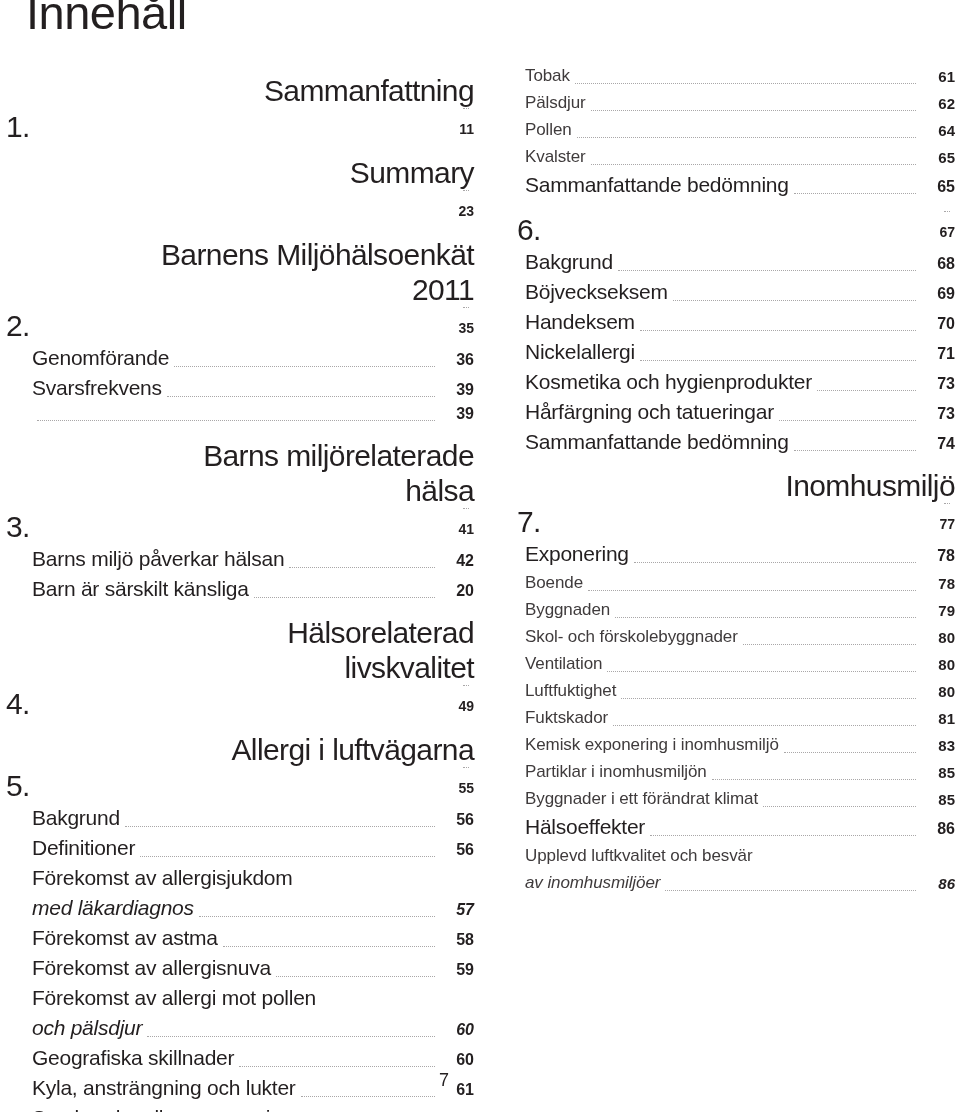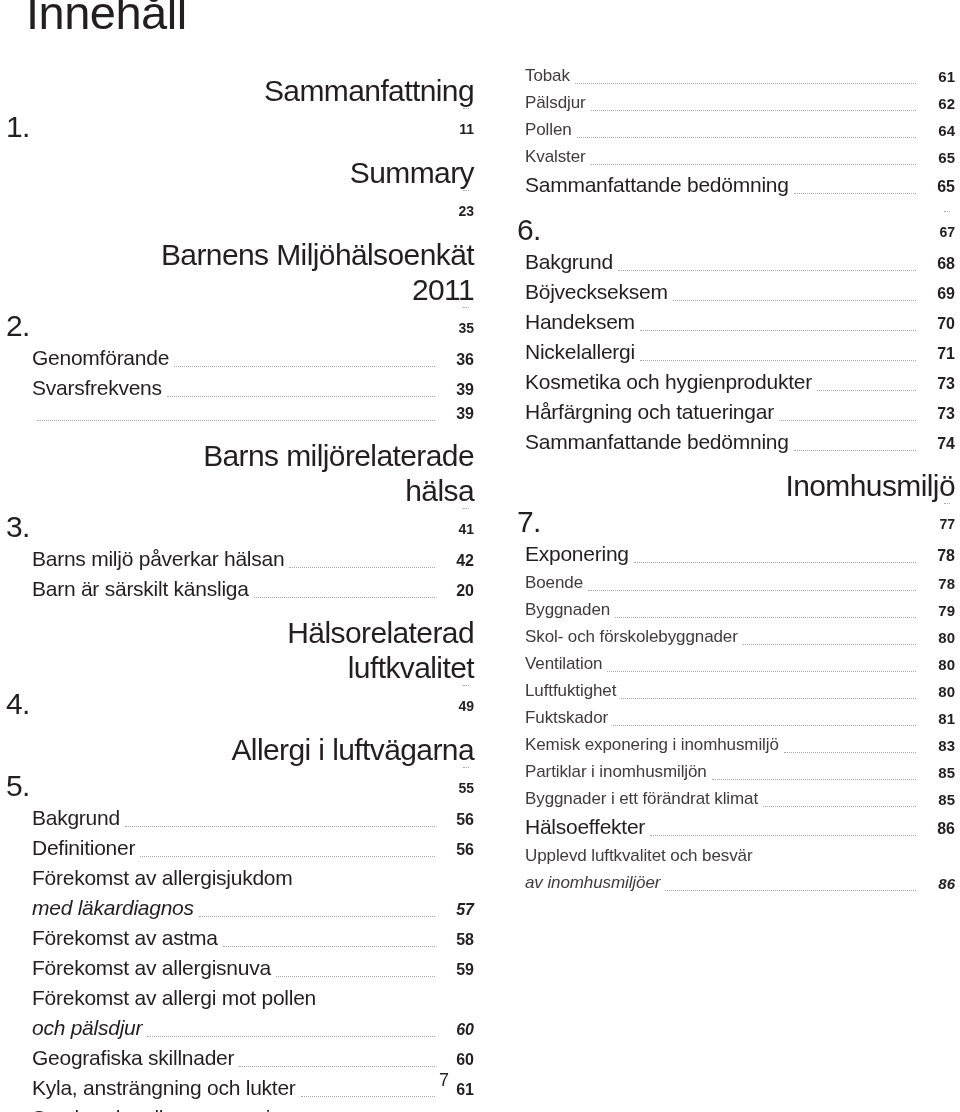--- a/index.html
+++ b/index.html
@@ -249,21 +249,21 @@
         <span class="leader"></span>
         <span class="num">20</span>
       </div>
       <div class="entry lvl1">
         <span class="chapnum">4.</span>
         <div class="body">
           <div class="line">
             <span class="seg">Hälsorelaterad</span>
           </div>
           <div class="line">
-            <span class="seg">luftkvalitet</span>
+            <span class="seg">livskvalitet</span>
             <span class="leader"></span>
             <span class="num">49</span>
           </div>
         </div>
       </div>
       <div class="entry lvl1">
         <span class="chapnum">5.</span>
         <div class="body">
           <div class="line">
             <span class="seg">Allergi i luftvägarna</span>

